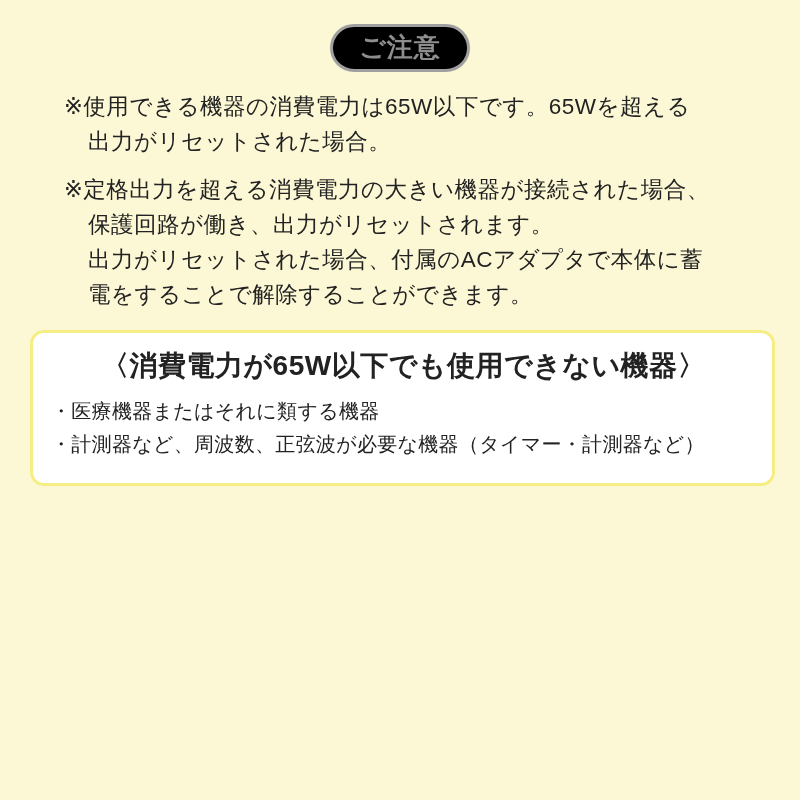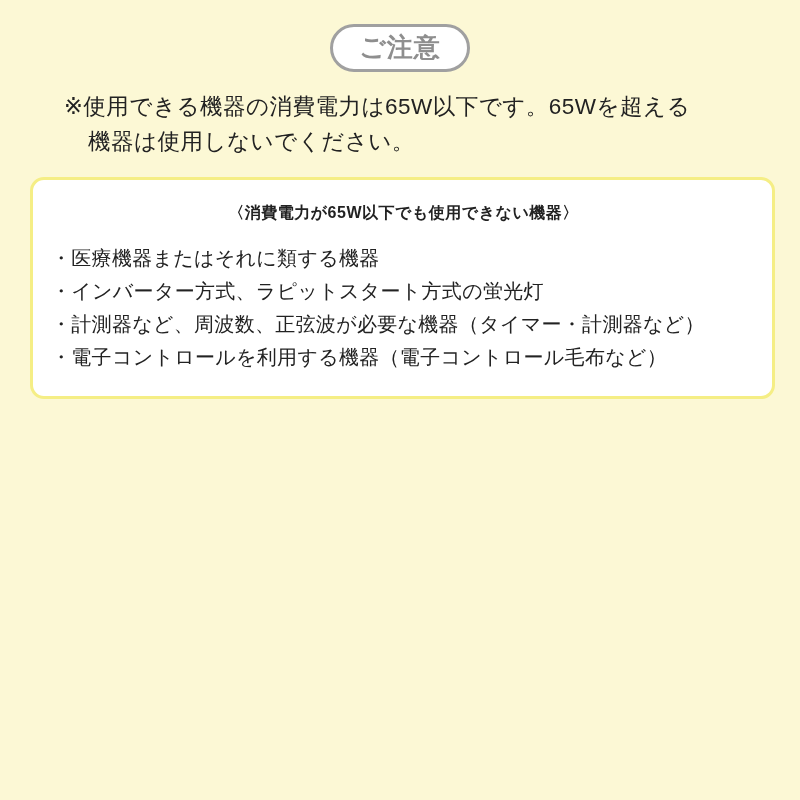--- a/index.html
+++ b/index.html
@@ -13,21 +13,21 @@
     overflow: hidden;
   }
   
   .badge-row {
     display: flex;
     justify-content: center;
     padding-top: 24px;
   }
   .caution-badge {
     display: inline-block;
-    background: #ffffff;
+    background: #000000;
     border: 3px solid #A0A0A0;
     border-radius: 24px;
     color: #8E8E8E;
     font-size: 26px;
     font-weight: bold;
     line-height: 1;
     padding: 7px 26px 9px 26px;
     letter-spacing: 1px;
   }
   
@@ -48,21 +48,21 @@
   .device-box {
     margin: 18px auto 0 30px;
     width: 745px;
     background: #FFFFFF;
     border: 3px solid #F5EE85;
     border-radius: 14px;
     padding: 18px 16px 22px 18px;
   }
   .device-box-title {
     text-align: center;
-    font-size: 16px;
+    font-size: 28px;
     font-weight: bold;
     line-height: 30px;
     margin-bottom: 14px;
     letter-spacing: 0.5px;
   }
   .device-list { list-style: none; }
   .device-list li {
     font-size: 20px;
     line-height: 33px;
     white-space: nowrap;
@@ -71,24 +71,26 @@
 </style>
 </head>
 <body>
 
 <div class="badge-row">
   <span class="caution-badge">ご注意</span>
 </div>
 
 <div class="notes">
   <p class="note">※使用できる機器の消費電力は65W以下です。65Wを超える
-機器は使用しないでください。</p>
+出力がリセットされた場合。</p>
+  <p class="note">※定格出力を超える消費電力の大きい機器が接続された場合、
+保護回路が働き、出力がリセットされます。
+出力がリセットされた場合、付属のACアダプタで本体に蓄
+電をすることで解除することができます。</p>
 </div>
 
 <div class="device-box">
   <div class="device-box-title">〈消費電力が65W以下でも使用できない機器〉</div>
   <ul class="device-list">
     <li>・医療機器またはそれに類する機器</li>
-    <li>・インバーター方式、ラピットスタート方式の蛍光灯</li>
     <li>・計測器など、周波数、正弦波が必要な機器（タイマー・計測器など）</li>
-    <li>・電子コントロールを利用する機器（電子コントロール毛布など）</li>
   </ul>
 </div>
 
 </body></html>

